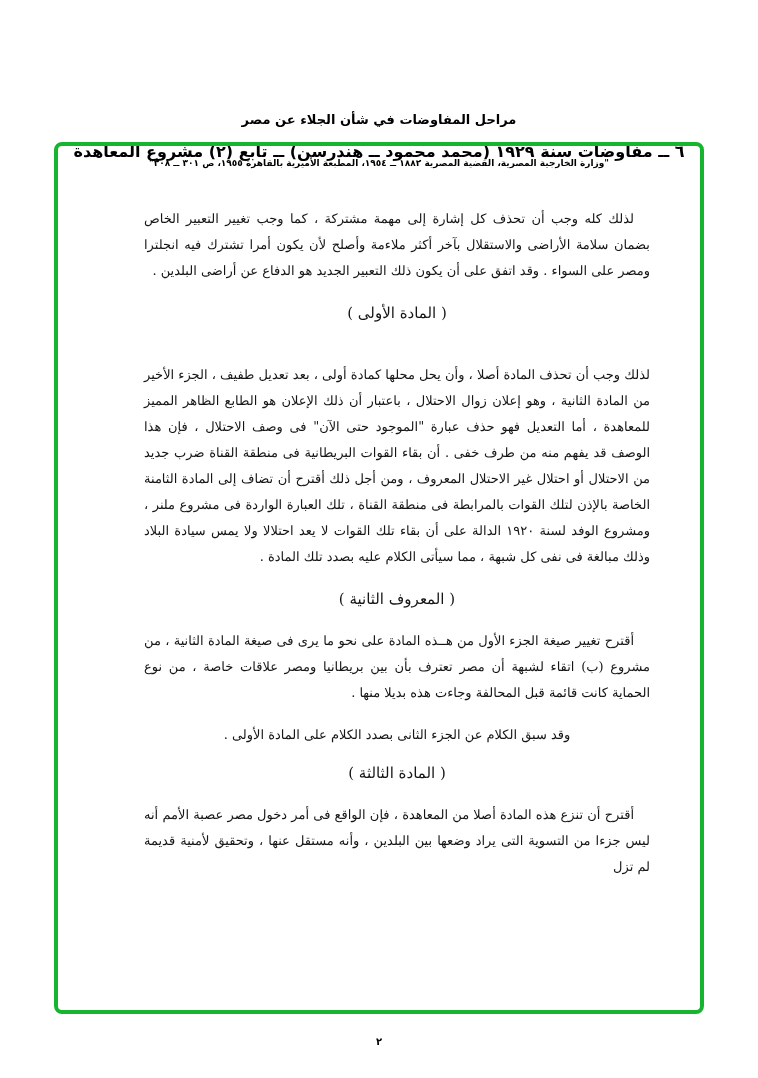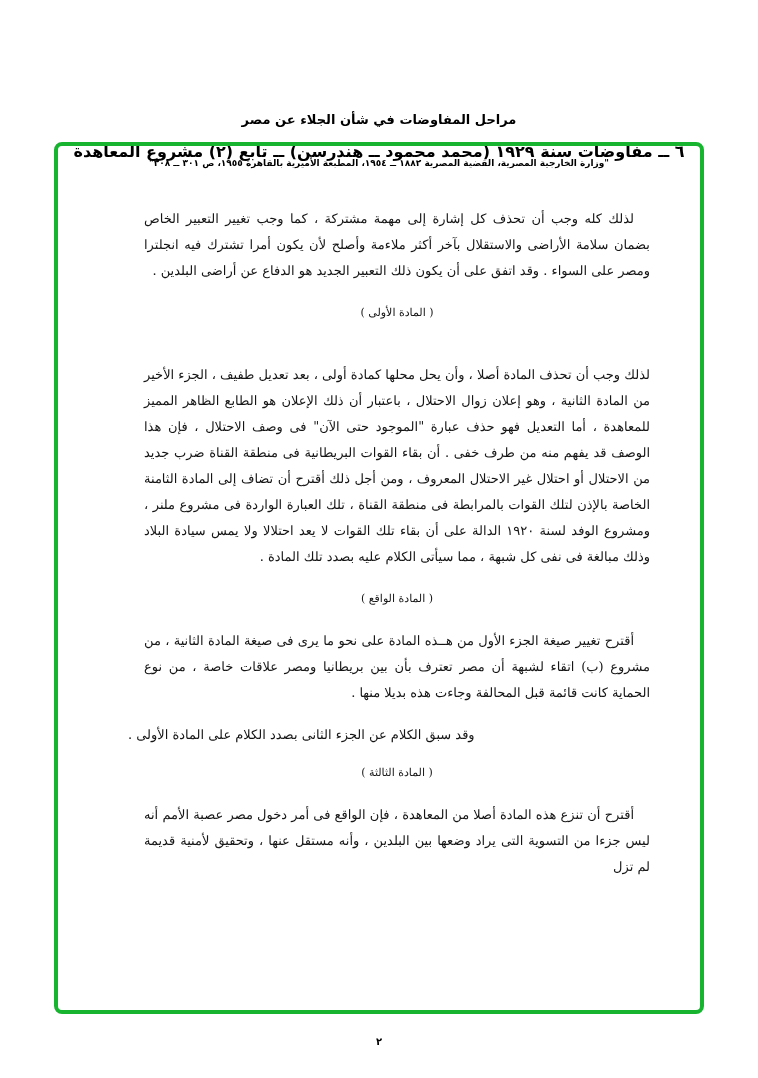--- a/index.html
+++ b/index.html
@@ -53,25 +53,25 @@
     }
     .para {
       margin: 16px;
       text-align: justify;
       text-align-last: right;
     }
     .para.indent { text-indent: 16px; }
     .sec-title {
       text-align: center;
       margin: 12px 0 8px 0;
-      font-size: 11px;
+      font-size: 15px;
     }
     .gap { height: 12px; }
     .center-line {
-      text-align: left;
+      text-align: center;
       margin: 10px 0 8px 0;
     }
 
     .page-num {
       position: absolute;
       top: 1036px;
       left: 0;
       width: 758px;
       text-align: center;
       font-family: "DejaVu Sans", sans-serif;
@@ -90,21 +90,21 @@
 
 <div class="frame" style="border-color: rgb(23, 180, 47);"></div>
 
 <div class="content">
   <p class="para indent">لذلك كله وجب أن تحذف كل إشارة إلى مهمة مشتركة ، كما وجب تغيير التعبير الخاص بضمان سلامة الأراضى والاستقلال بآخر أكثر ملاءمة وأصلح لأن يكون أمرا تشترك فيه انجلترا ومصر على السواء . وقد اتفق على أن يكون ذلك التعبير الجديد هو الدفاع عن أراضى البلدين .</p>
 
   <div class="sec-title">( المادة الأولى )</div>
   <div class="gap"></div>
   <p class="para">لذلك وجب أن تحذف المادة أصلا ، وأن يحل محلها كمادة أولى ، بعد تعديل طفيف ، الجزء الأخير من المادة الثانية ، وهو إعلان زوال الاحتلال ، باعتبار أن ذلك الإعلان هو الطابع الظاهر المميز للمعاهدة ، أما التعديل فهو حذف عبارة "الموجود حتى الآن" فى وصف الاحتلال ، فإن هذا الوصف قد يفهم منه من طرف خفى . أن بقاء القوات البريطانية فى منطقة القناة ضرب جديد من الاحتلال أو احتلال غير الاحتلال المعروف ، ومن أجل ذلك أقترح أن تضاف إلى المادة الثامنة الخاصة بالإذن لتلك القوات بالمرابطة فى منطقة القناة ، تلك العبارة الواردة فى مشروع ملنر ، ومشروع الوفد لسنة ١٩٢٠ الدالة على أن بقاء تلك القوات لا يعد احتلالا ولا يمس سيادة البلاد وذلك مبالغة فى نفى كل شبهة ، مما سيأتى الكلام عليه بصدد تلك المادة .</p>
 
-  <div class="sec-title">( المادة الواقع )</div>
+  <div class="sec-title">( المعروف الثانية )</div>
   <p class="para indent">أقترح تغيير صيغة الجزء الأول من هــذه المادة على نحو ما يرى فى صيغة المادة الثانية ، من مشروع (ب) اتقاء لشبهة أن مصر تعترف بأن بين بريطانيا ومصر علاقات خاصة ، من نوع الحماية كانت قائمة قبل المحالفة وجاءت هذه بديلا منها .</p>
   <div class="center-line">وقد سبق الكلام عن الجزء الثانى بصدد الكلام على المادة الأولى .</div>
 
   <div class="sec-title">( المادة الثالثة )</div>
   <p class="para indent">أقترح أن تنزع هذه المادة أصلا من المعاهدة ، فإن الواقع فى أمر دخول مصر عصبة الأمم أنه ليس جزءا من التسوية التى يراد وضعها بين البلدين ، وأنه مستقل عنها ، وتحقيق لأمنية قديمة لم تزل</p>
 </div>
 
 <div class="page-num">٢</div>
 
 </body></html>

